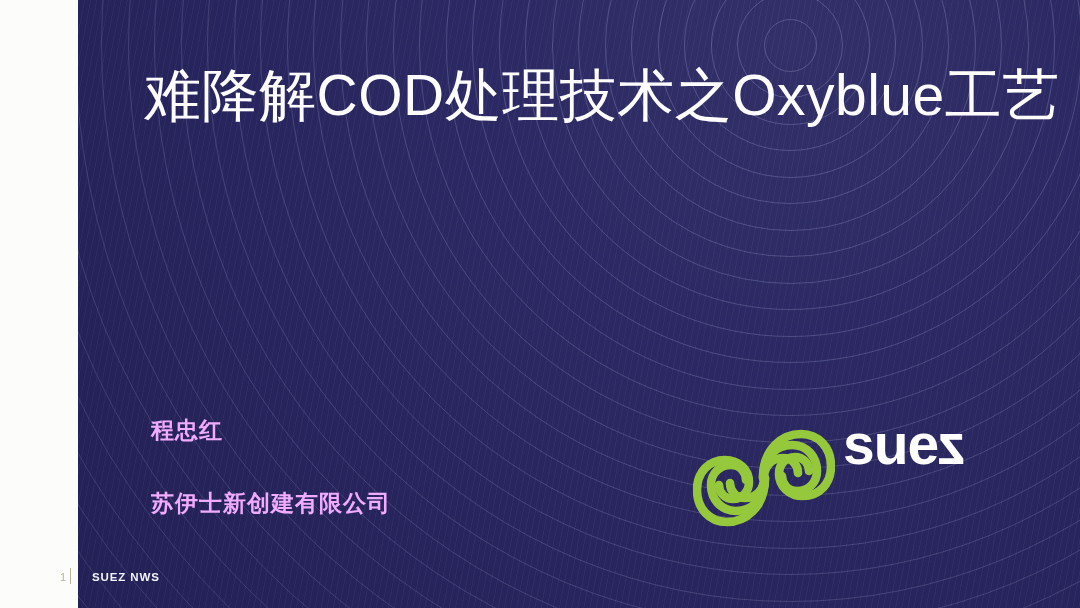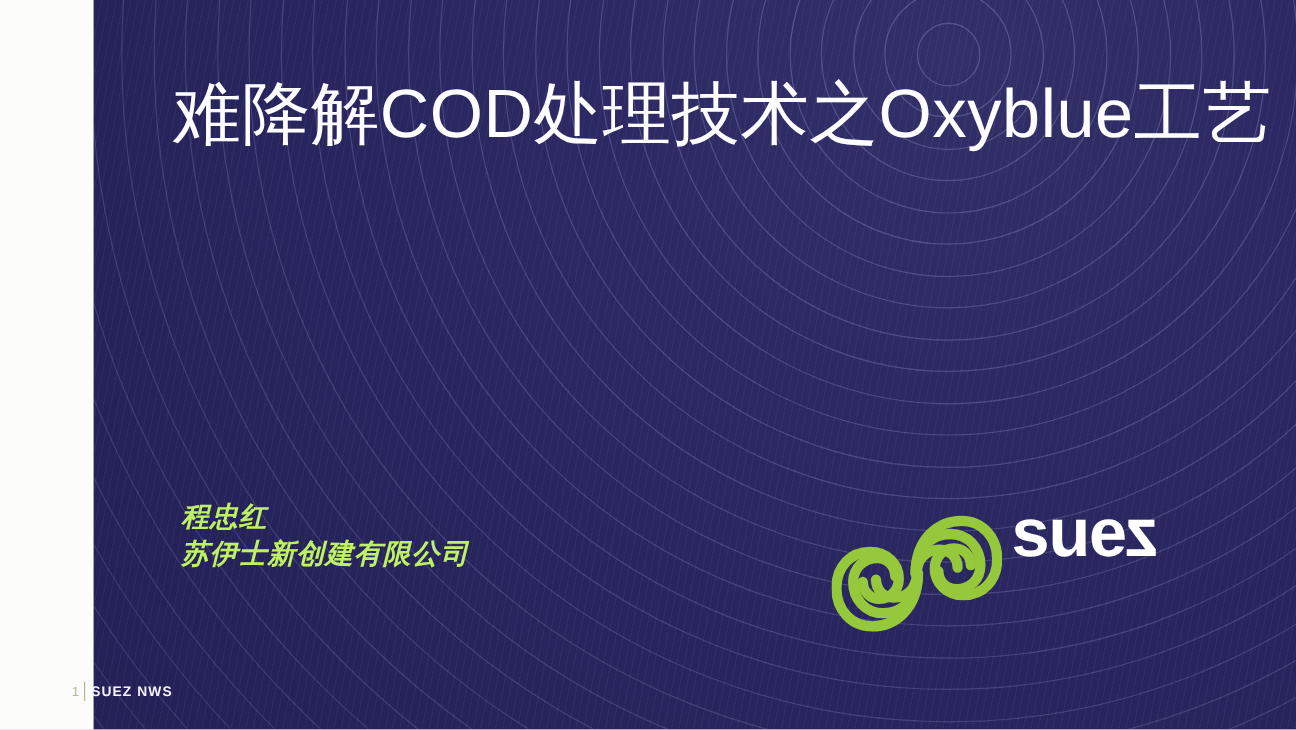--- a/index.html
+++ b/index.html
@@ -75,28 +75,27 @@
     font-weight: 400;
     letter-spacing: 0.5px;
     white-space: nowrap;
   }
 
   
   #byline {
     position: absolute;
     left: 73px;
     top: 415px;
-    color: #bef264;
-    font-style: italic;
+    color: #f0abfc;
     font-weight: bold;
     font-size: 23px;
     letter-spacing: 1px;
   }
   #byline .who  { display:block; }
-  #byline .org  { display:block; }
+  #byline .org  { display:block; margin-top: 42px; }
 
   
   #logo {
     position: absolute;
     left: 615px;
     top: 420px;
     width: 330px;
     height: 120px;
   }
   #logo-mark { position:absolute; left:0; top:6px; }
@@ -138,21 +137,21 @@
   #page-rule {
     position: absolute;
     left: 70px;
     top: 568px;
     width: 1px;
     height: 16px;
     background: #b8b498;
   }
   #footer-brand {
     position: absolute;
-    left: 76px;
+    left: 92px;
     top: 571px;
     color: #f2f3fb;
     font-size: 11.5px;
     font-weight: bold;
     letter-spacing: 0.9px;
   }
 </style>
 </head>
 <body>
 

